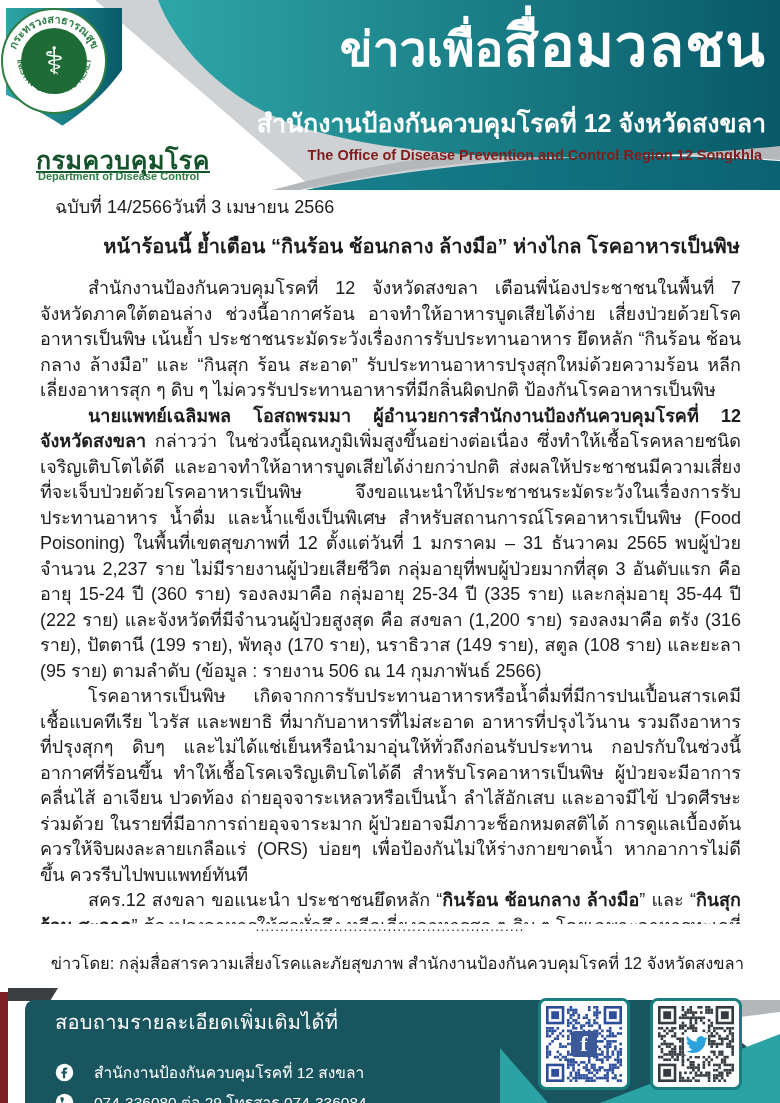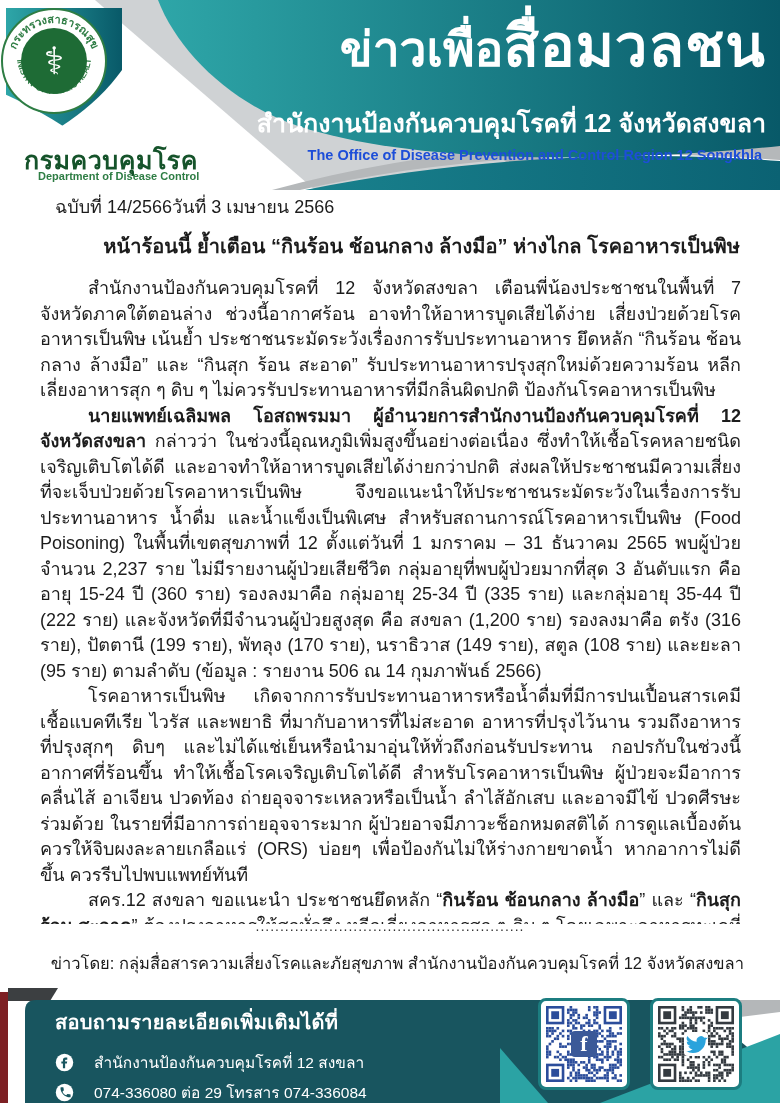--- a/index.html
+++ b/index.html
@@ -2,46 +2,46 @@
 <html><head>
 <meta charset="utf-8">
 <style>
   html,body{margin:0;padding:0;background:#e8e8e8;}
   .page{position:relative;width:780px;height:1103px;background:#ffffff;margin:0 auto;
         overflow:hidden;font-family:"Liberation Sans",sans-serif;color:#1c1c1c;}
   
   .hdr{position:absolute;left:0;top:0;width:780px;height:190px;}
   .hdr svg{position:absolute;left:0;top:0;}
   .logo{position:absolute;left:33px;top:22px;width:108px;height:122px;}
-  .dept-th{position:absolute;left:24px;top:140px;width:220px;font-size:25px;font-weight:bold;
-           color:#15532a;letter-spacing:.5px;}
+  .dept-th{position:absolute;left:36px;top:140px;width:220px;font-size:25px;font-weight:bold;
+           color:#15532a;letter-spacing:.5px;text-decoration:underline;}
   .dept-en{position:absolute;left:38px;top:170px;width:240px;font-size:11px;font-weight:bold;color:#2e7d44;}
   .banner{position:absolute;left:250px;top:16px;width:516px;text-align:right;color:#fff;line-height:1.05;}
   .banner .t-small{font-size:48px;font-weight:bold;}
   .banner .t-big{font-size:58px;font-weight:bold;letter-spacing:1px;}
   .banner-sub{position:absolute;left:250px;top:103px;width:516px;text-align:right;
               font-size:25px;font-weight:bold;color:#fff;}
   .banner-en{position:absolute;left:250px;top:147px;width:512px;text-align:right;
-             font-size:14.5px;font-weight:bold;color:#1d4ed8;}
+             font-size:14.5px;font-weight:bold;color:#7f1d1d;}
   
   .meta{position:absolute;left:55px;top:192px;width:704px;display:flex;
         font-size:18px;}
   .art-title{position:absolute;left:40px;top:230px;width:700px;text-align:right;
              font-size:20px;font-weight:bold;}
   .art-body{position:absolute;left:40px;top:276px;width:701px;height:648px;overflow:hidden;
             font-size:18px;line-height:25.5px;text-align:justify;}
   .art-body p{margin:0;text-indent:48px;}
   .sep{position:absolute;left:0;top:918px;width:780px;text-align:center;font-size:14px;
        letter-spacing:1px;color:#333;}
   .byline{position:absolute;left:38px;top:950px;width:706px;text-align:right;font-size:16.5px;}
   
   .ftr{position:absolute;left:0;top:988px;width:780px;height:115px;}
   .ftr svg.bg{position:absolute;left:0;top:0;}
   .ftr-content{position:absolute;left:55px;top:18px;width:430px;color:#fff;}
-  .ftr-heading{font-size:20px;font-weight:bold;letter-spacing:.3px;margin-bottom:12px;}
+  .ftr-heading{font-size:20px;font-weight:normal;letter-spacing:.3px;margin-bottom:22px;}
   .ftr-row{display:flex;align-items:center;gap:20px;font-size:15.5px;margin-bottom:5px;}
   .cicon{width:19px;height:19px;flex:0 0 19px;}
   .qr-card{position:absolute;width:92px;height:92px;background:#fff;border:3px solid #1c7d80;
            border-radius:8px;box-sizing:border-box;padding:5px;}
   .qr-card svg{width:100%;height:100%;display:block;}
   .qr-fb{left:538px;top:10px;}
   .qr-tw{left:650px;top:10px;}
   .qr-logo{position:absolute;left:50%;top:50%;transform:translate(-50%,-50%);}
   .fb-badge{width:26px;height:26px;background:#3b5998;border-radius:4px;color:#fff;
             font-family:"Liberation Serif",serif;font-weight:bold;font-size:22px;

